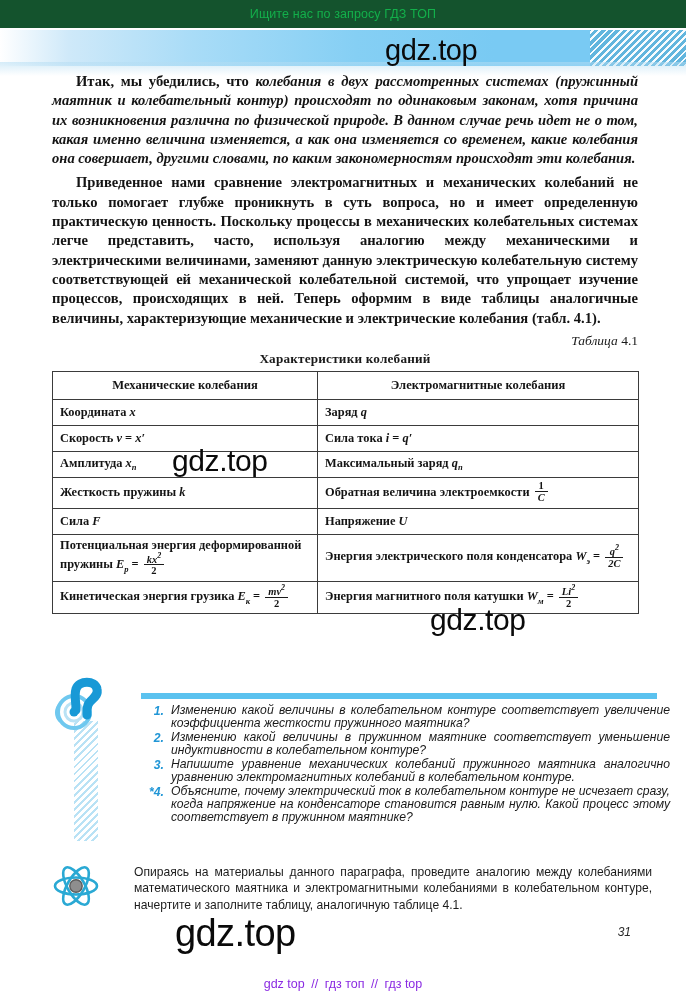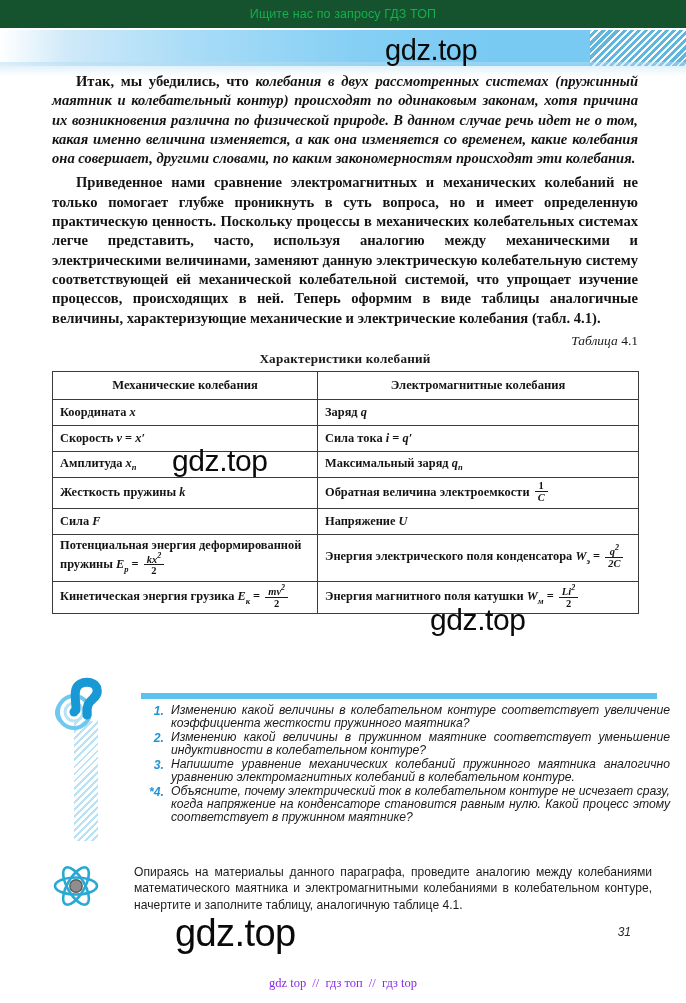--- a/index.html
+++ b/index.html
@@ -250,21 +250,21 @@
     font-size: 12px;
     color: #2a2a2a;
     font-style: italic;
   }
 
   
   .footer {
     position: absolute;
     bottom: 12px; left: 0; right: 0;
     text-align: center;
-    font-family: Liberation Serif, serif;
+    font-family: Liberation Sans, sans-serif;
     font-size: 12.5px;
     color: #8a2be2;
   }
   .footer .sep { color: #8a2be2; padding: 0 3px; }
 </style>
 </head>
 <body>
 
 <div class="promo-line">
   <span class="promo-text">Ищите нас по запросу ГДЗ ТОП</span>

